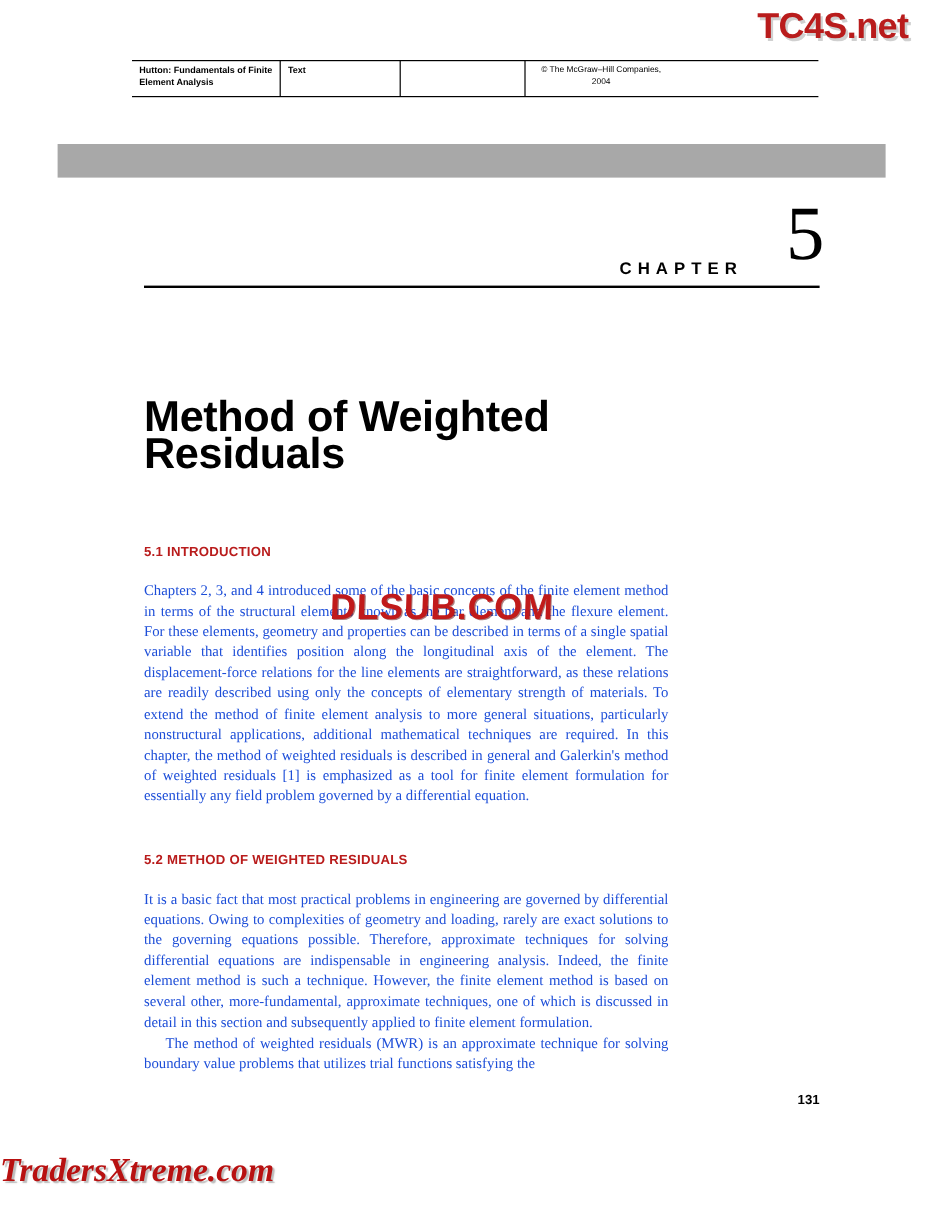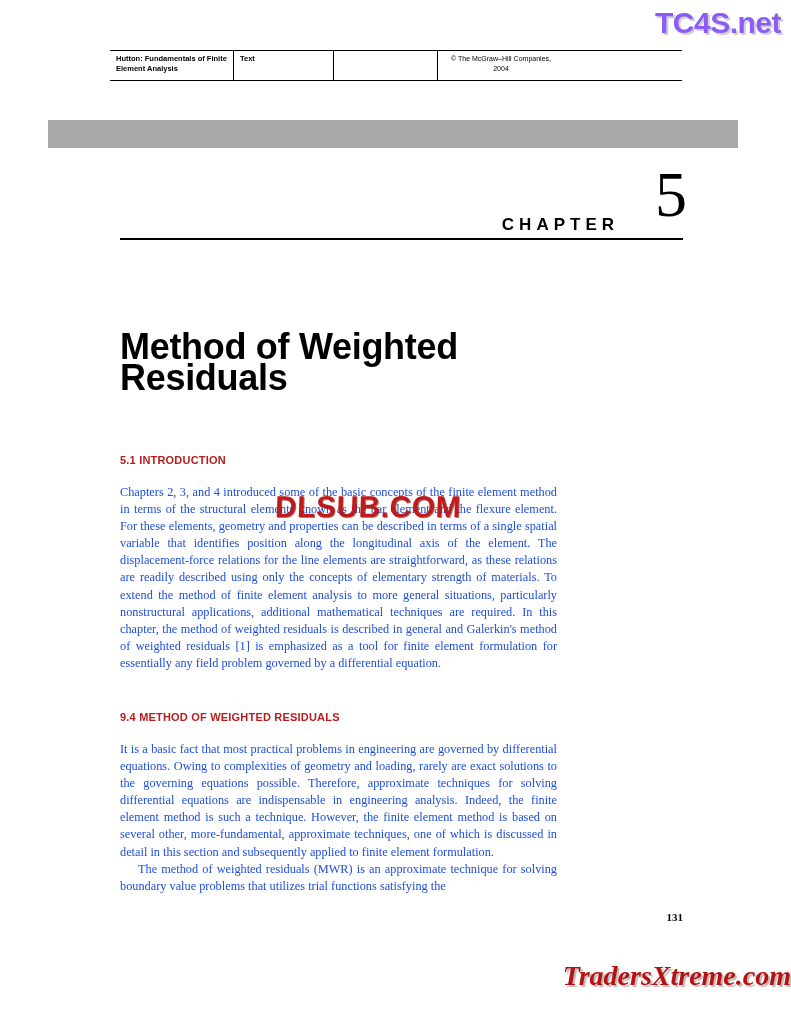--- a/index.html
+++ b/index.html
@@ -12,46 +12,46 @@
     background: #ffffff;
     font-family: "Liberation Serif", serif;
     position: relative;
     overflow: hidden;
   }
 
   
   .wm-top {
     position: absolute;
     top: 6px;
-    right: 10px;
+    right: 34px;
     font-family: "Liberation Sans", sans-serif;
     font-weight: bold;
     font-size: 30px;
-    color: #8b5cf6;
+    color: #b91c1c;
     letter-spacing: -0.5px;
     text-shadow: 2px 2px 0 rgba(170,170,170,0.55);
   }
   .wm-mid {
     position: absolute;
     top: 490px;
     left: 275px;
     font-family: "Liberation Sans", sans-serif;
     font-weight: bold;
     font-size: 30px;
     color: #c11a1a;
     letter-spacing: 0.5px;
     text-shadow: 1px 1px 0 rgba(90,0,0,0.5);
     transform: skewX(-2deg);
   }
   .wm-bottom {
     position: absolute;
     top: 960px;
     left: 0;
     width: 791px;
-    text-align: right;
+    text-align: left;
     font-family: "Liberation Serif", serif;
     font-weight: bold;
     font-style: italic;
     font-size: 28px;
     color: #b81111;
     text-shadow: 2px 2px 1px rgba(120,120,120,0.5);
   }
 
   
   .header-rule-top {
@@ -107,21 +107,21 @@
     top: 238px;
     width: 563px;
     border-top: 2px solid #000;
   }
   .chapter-word {
     position: absolute;
     right: 172px;
     top: 215px;
     font-family: "Liberation Sans", sans-serif;
     font-weight: bold;
-    font-size: 17px;
+    font-size: 14px;
     letter-spacing: 5px;
     color: #000;
   }
   .chapter-num {
     position: absolute;
     right: 104px;
     top: 163px;
     font-family: "Liberation Serif", serif;
     font-size: 64px;
     line-height: 64px;
@@ -167,21 +167,21 @@
   }
   .b1 { top: 484px; }
   .b2 { top: 741px; }
   .b2 p.indent { text-indent: 18px; margin: 0; }
   .body-block p { margin: 0; }
 
   .page-number {
     position: absolute;
     right: 108px;
     top: 911px;
-    font-family: Liberation Serif, serif;
+    font-family: Liberation Sans, sans-serif;
     font-weight: bold;
     font-size: 11px;
     color: #000;
   }
 </style>
 </head>
 <body>
 
 <div class="header-rule-top"></div>
 <div class="header-table">
@@ -197,21 +197,21 @@
 <div class="chapter-word">CHAPTER</div>
 <div class="chapter-line"></div>
 
 <div class="chapter-title">Method of Weighted Residuals</div>
 
 <div class="section-head s1">5.1 INTRODUCTION</div>
 <div class="body-block b1">
   <p>Chapters 2, 3, and 4 introduced some of the basic concepts of the finite element method in terms of the structural elements known as the bar element and the flexure element. For these elements, geometry and properties can be described in terms of a single spatial variable that identifies position along the longitudinal axis of the element. The displacement-force relations for the line elements are straightforward, as these relations are readily described using only the concepts of elementary strength of materials. To extend the method of finite element analysis to more general situations, particularly nonstructural applications, additional mathematical techniques are required. In this chapter, the method of weighted residuals is described in general and Galerkin's method of weighted residuals [1] is emphasized as a tool for finite element formulation for essentially any field problem governed by a differential equation.</p>
 </div>
 
-<div class="section-head s2">9.4 METHOD OF WEIGHTED RESIDUALS</div>
+<div class="section-head s2">5.2 METHOD OF WEIGHTED RESIDUALS</div>
 <div class="body-block b2">
   <p>It is a basic fact that most practical problems in engineering are governed by differential equations. Owing to complexities of geometry and loading, rarely are exact solutions to the governing equations possible. Therefore, approximate techniques for solving differential equations are indispensable in engineering analysis. Indeed, the finite element method is such a technique. However, the finite element method is based on several other, more-fundamental, approximate techniques, one of which is discussed in detail in this section and subsequently applied to finite element formulation.</p>
   <p class="indent">The method of weighted residuals (MWR) is an approximate technique for solving boundary value problems that utilizes trial functions satisfying the</p>
 </div>
 
 <div class="page-number">131</div>
 
 <div class="wm-top">TC4S.net</div>
 <div class="wm-mid">DLSUB.COM</div>
 <div class="wm-bottom">TradersXtreme.com</div>

